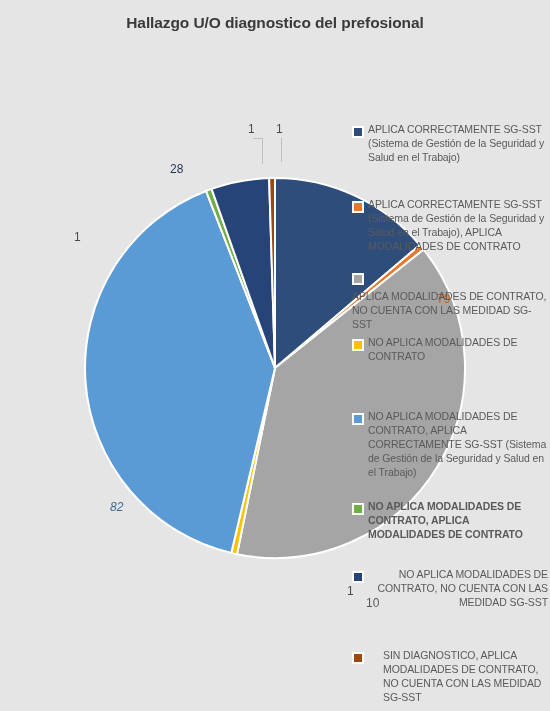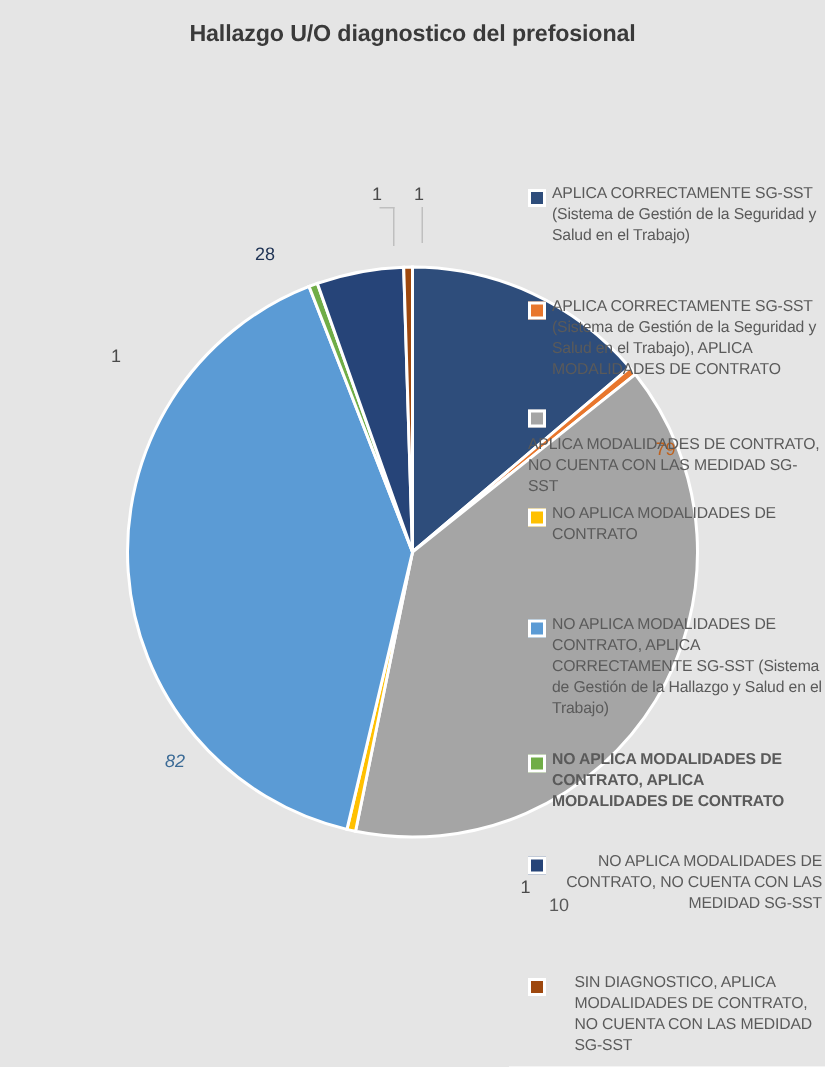--- a/index.html
+++ b/index.html
@@ -144,21 +144,21 @@
       <span class="legend-text">APLICA MODALIDADES DE CONTRATO, NO CUENTA CON LAS MEDIDAD  SG-SST</span>
     </div>
 
     <div class="legend-item" style="top:213px;">
       <span class="legend-marker" style="background:#FFC000;"></span>
       <span class="legend-text">NO APLICA MODALIDADES DE CONTRATO</span>
     </div>
 
     <div class="legend-item" style="top:287px;">
       <span class="legend-marker" style="background:#5B9BD5;"></span>
-      <span class="legend-text">NO APLICA MODALIDADES DE CONTRATO, APLICA CORRECTAMENTE  SG-SST (Sistema de Gestión de la Hallazgo y Salud en el Trabajo)</span>
+      <span class="legend-text">NO APLICA MODALIDADES DE CONTRATO, APLICA CORRECTAMENTE  SG-SST (Sistema de Gestión de la Seguridad y Salud en el Trabajo)</span>
     </div>
 
     <div class="legend-item" style="top:377px;font-weight:bold;">
       <span class="legend-marker" style="background:#70AD47;"></span>
       <span class="legend-text">NO APLICA MODALIDADES DE CONTRATO, APLICA MODALIDADES DE CONTRATO</span>
     </div>
 
     <div class="legend-item" style="top:445px;text-align:right;">
       <span class="legend-marker" style="background:#264478;"></span>
       <span class="legend-text">NO APLICA MODALIDADES DE CONTRATO, NO CUENTA CON LAS MEDIDAD  SG-SST</span>

